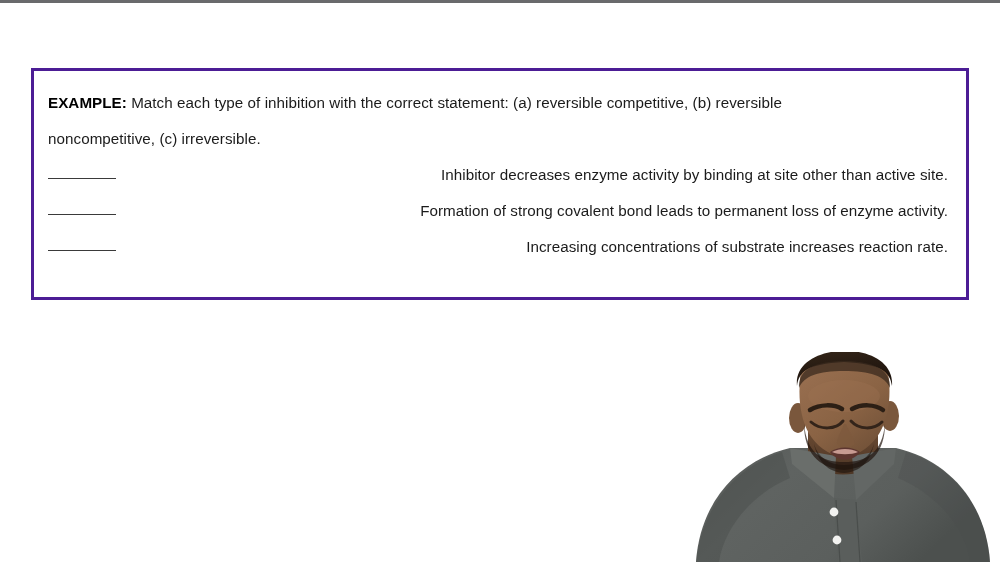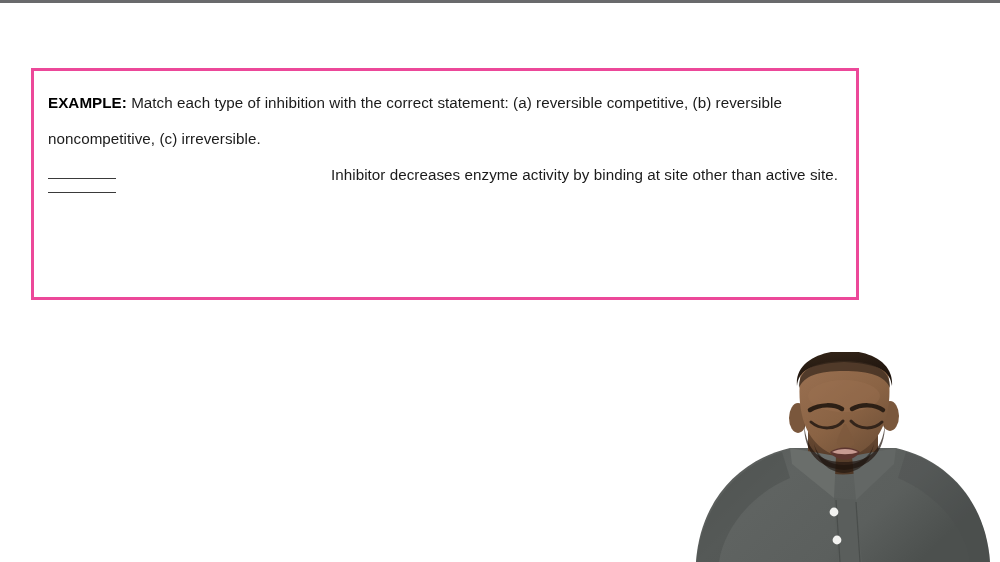--- a/index.html
+++ b/index.html
@@ -24,23 +24,23 @@
     width: 1000px;
     height: 3px;
     background: #696a6c;
   }
 
   
   #example-box {
     position: absolute;
     left: 31px;
     top: 68px;
-    width: 828px;
+    width: 938px;
     height: 232px;
-    border: 3px solid #ec4899;
+    border: 3px solid #4c1d95;
     background: #ffffff;
     padding: 14px 18px 10px 14px;
   }
 
   .prompt-line {
     font-size: 15.2px;
     line-height: 36px;
     color: #1b1b1b;
     letter-spacing: 0.05px;
     white-space: nowrap;
@@ -95,24 +95,29 @@
     <span class="label">EXAMPLE:</span><span> Match each type of inhibition with the correct statement: (a) reversible competitive, (b) reversible</span>
   </div>
 
   <div class="prompt-line">noncompetitive, (c) irreversible.</div>
 
   <div class="match-row">
     <span class="blank"></span>
     <span class="match-text">Inhibitor decreases enzyme activity by binding at site other than active site.</span>
   </div>
 
+  <div class="match-row">
+    <span class="blank"></span>
+    <span class="match-text">Formation of strong covalent bond leads to permanent loss of enzyme activity.</span>
+  </div>
 
 
   <div class="match-row">
     <span class="blank"></span>
+    <span class="match-text">Increasing concentrations of substrate increases reaction rate.</span>
   </div>
 
 </div>
 
 <div id="presenter">
   <svg width="314" height="210" viewBox="0 0 314 210" xmlns="http://www.w3.org/2000/svg">
     <defs>
       <linearGradient id="shirtGrad" x1="0" y1="0" x2="1" y2="0.4">
         <stop offset="0" stop-color="#535654"></stop>
         <stop offset="0.35" stop-color="#5f6361"></stop>

